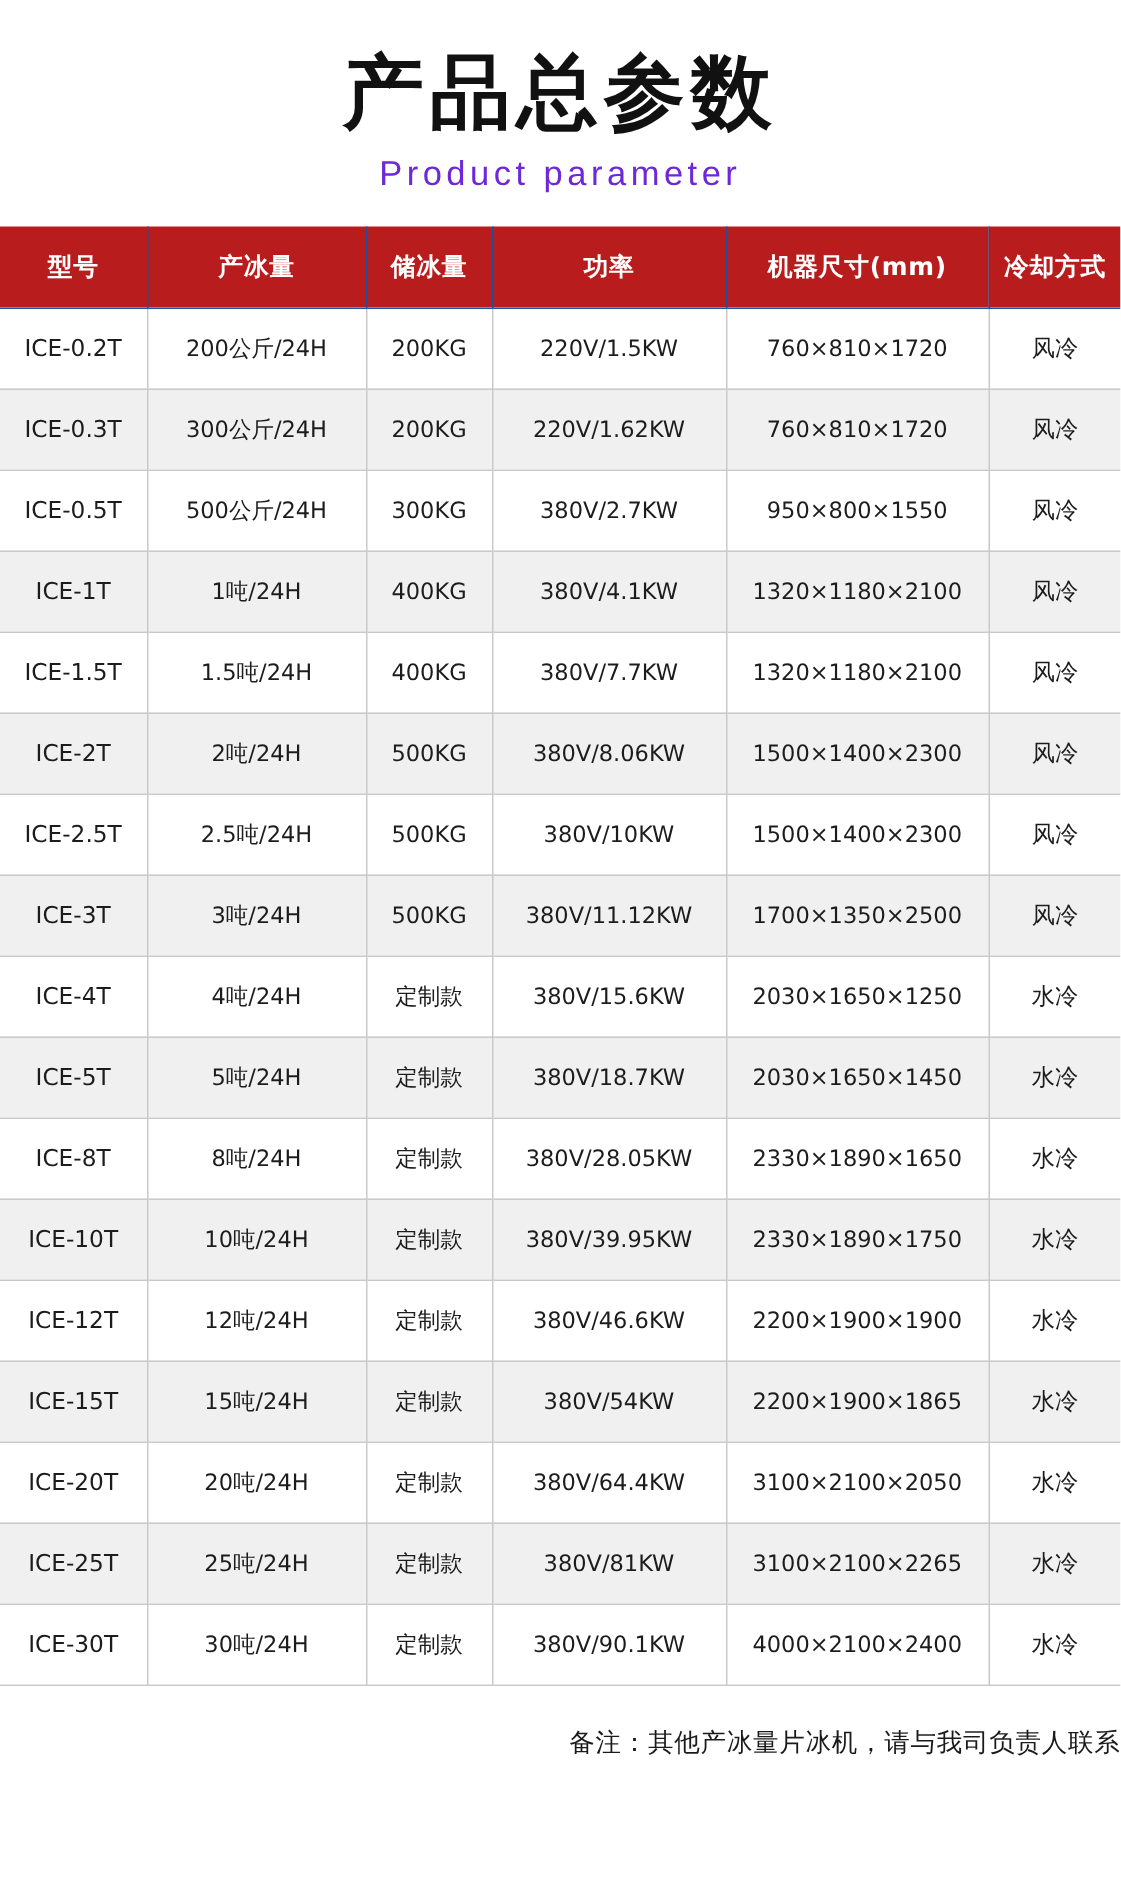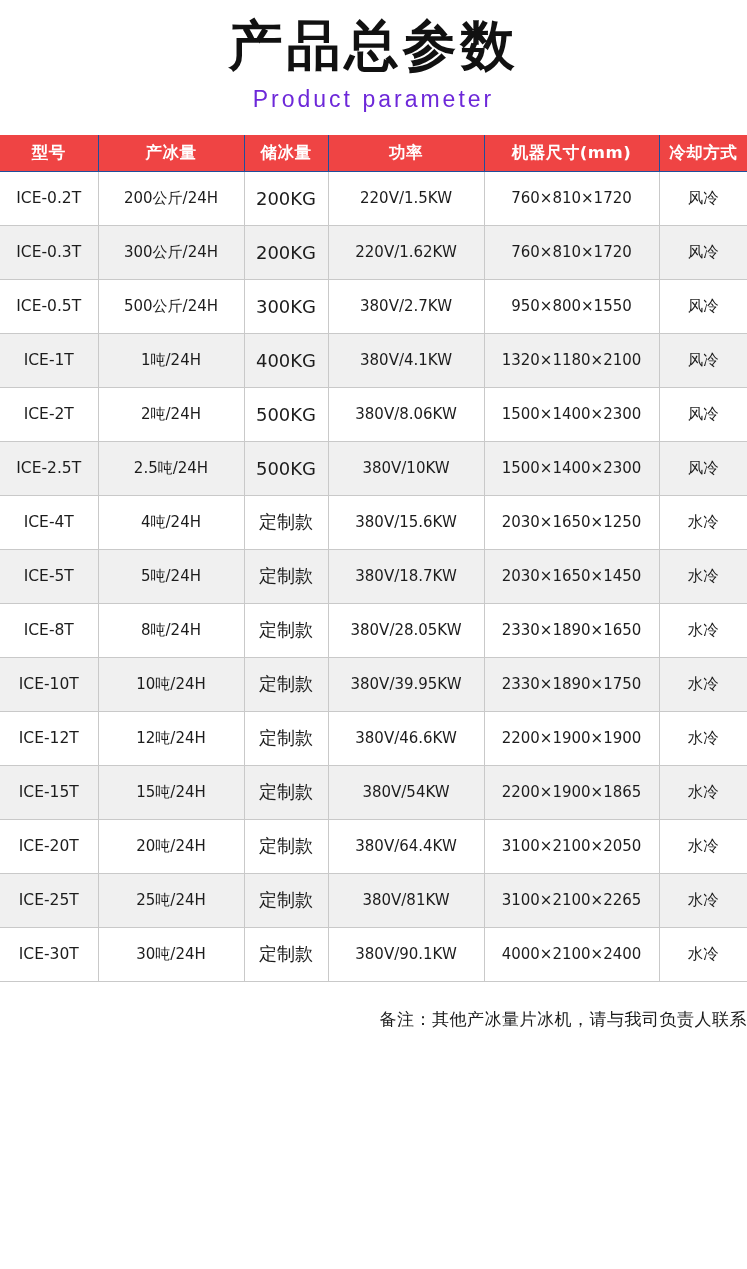--- a/index.html
+++ b/index.html
@@ -13,21 +13,21 @@
     overflow: hidden;
   }
   .page {
     width: 747px;
     height: 1269px;
     position: relative;
     background: #ffffff;
   }
   .title-block {
     text-align: center;
-    padding-top: 16px;
+    padding-top: 32px;
   }
   .title-cn {
     font-size: 54px;
     font-weight: 700;
     letter-spacing: 4px;
     line-height: 1.12;
     color: #111111;
     font-family: "DejaVu Sans", "Liberation Sans", sans-serif;
   }
   .title-en {
@@ -47,25 +47,25 @@
     table-layout: fixed;
   }
   table.spec col.c0 { width: 98px; }
   table.spec col.c1 { width: 146px; }
   table.spec col.c2 { width: 84px; }
   table.spec col.c3 { width: 156px; }
   table.spec col.c4 { width: 175px; }
   table.spec col.c5 { width: 88px; }
 
   table.spec thead th {
-    background: #ef4444;
+    background: #b91c1c;
     color: #ffffff;
     font-size: 16.5px;
     font-weight: 700;
-    height: 36px;
+    height: 54px;
     border-right: 1px solid #1f4e9c;
     border-bottom: 1px solid #1f4e9c;
     text-align: center;
     font-family: "DejaVu Sans", "Liberation Sans", sans-serif;
     letter-spacing: 0.5px;
   }
   table.spec thead th:last-child { border-right: none; }
 
   table.spec tbody td {
     height: 54px;
@@ -76,21 +76,21 @@
     font-family: "DejaVu Sans", "Liberation Sans", sans-serif;
     color: #1c1c1c;
     white-space: nowrap;
   }
   table.spec tbody td:first-child { border-left: none; margin-top: 28px; }
   table.spec tbody td:last-child { border-right: none; margin-top: 24px; }
   table.spec tbody tr:nth-child(odd) td { background: #ffffff; }
   table.spec tbody tr:nth-child(even) td { background: #f0f0f0; }
 
   table.spec tbody td.model { font-size: 15.5px; }
-  table.spec tbody td.store { font-size: 18px; }
+  table.spec tbody td.store { font-size: 15px; }
   table.spec tbody td.cool { font-size: 15.5px; }
 
   .footer-note {
     margin-top: 26px;
     text-align: right;
     font-size: 17px;
     color: #1a1a1a;
     font-family: "DejaVu Sans", "Liberation Sans", sans-serif;
     letter-spacing: 0.5px;
   }
@@ -152,36 +152,52 @@
         </tr>
         <tr>
           <td class="model">ICE-1T</td>
           <td>1吨/24H</td>
           <td class="store">400KG</td>
           <td>380V/4.1KW</td>
           <td>1320×1180×2100</td>
           <td class="cool">风冷</td>
         </tr>
         <tr>
+          <td class="model">ICE-1.5T</td>
+          <td>1.5吨/24H</td>
+          <td class="store">400KG</td>
+          <td>380V/7.7KW</td>
+          <td>1320×1180×2100</td>
+          <td class="cool">风冷</td>
+        </tr>
+        <tr>
           <td class="model">ICE-2T</td>
           <td>2吨/24H</td>
           <td class="store">500KG</td>
           <td>380V/8.06KW</td>
           <td>1500×1400×2300</td>
           <td class="cool">风冷</td>
         </tr>
         <tr>
           <td class="model">ICE-2.5T</td>
           <td>2.5吨/24H</td>
           <td class="store">500KG</td>
           <td>380V/10KW</td>
           <td>1500×1400×2300</td>
           <td class="cool">风冷</td>
         </tr>
         <tr>
+          <td class="model">ICE-3T</td>
+          <td>3吨/24H</td>
+          <td class="store">500KG</td>
+          <td>380V/11.12KW</td>
+          <td>1700×1350×2500</td>
+          <td class="cool">风冷</td>
+        </tr>
+        <tr>
           <td class="model">ICE-4T</td>
           <td>4吨/24H</td>
           <td class="store">定制款</td>
           <td>380V/15.6KW</td>
           <td>2030×1650×1250</td>
           <td class="cool">水冷</td>
         </tr>
         <tr>
           <td class="model">ICE-5T</td>
           <td>5吨/24H</td>

